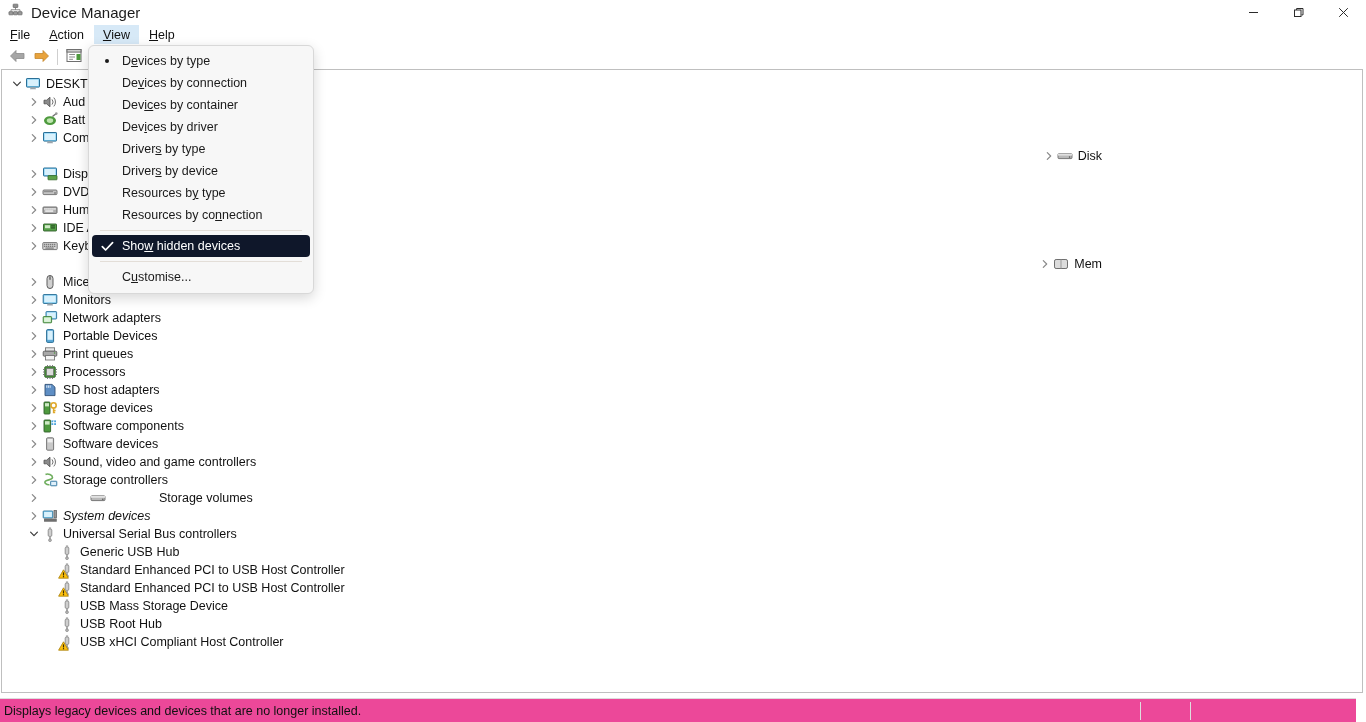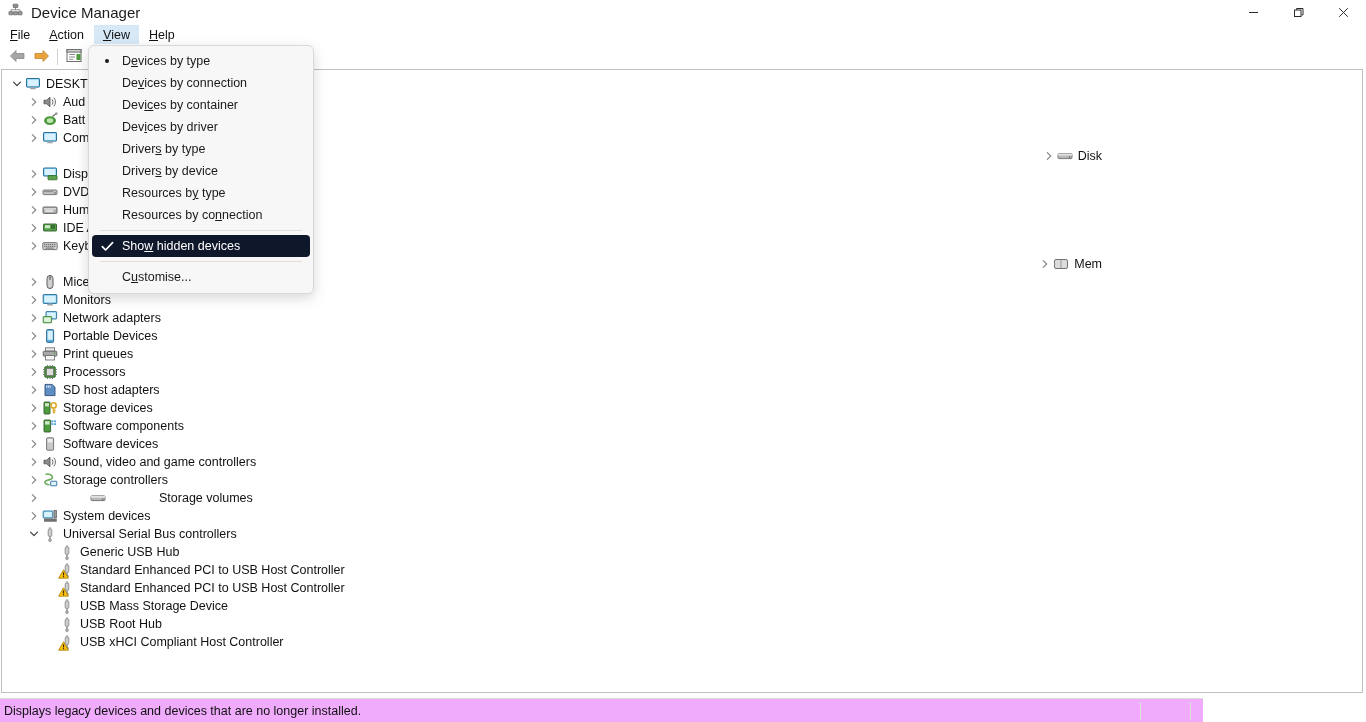--- a/index.html
+++ b/index.html
@@ -35,21 +35,21 @@
   .content{position:absolute;left:1px;top:69px;width:1362px;height:624px;border:1px solid #bfbfbf;background:#fff;box-sizing:border-box;}
   .tree{position:absolute;left:0;top:0;width:1100px;height:100%;padding-top:5px;box-sizing:border-box;}
 
   .row{position:relative;height:18px;display:flex;align-items:center;white-space:nowrap;}
   .chev{width:14px;height:18px;display:flex;align-items:center;justify-content:center;flex:0 0 14px;}
   .chev svg{display:block;}
   .ticon{width:18px;height:18px;flex:0 0 18px;display:flex;align-items:center;justify-content:center;position:relative;}
   .lbl{font-size:12.5px;color:#111;padding-left:4px;line-height:18px;}
 
   
-  .statusbar{position:absolute;left:0;top:698px;width:1203px;height:24px;background:#f0abfc;border-top:1px solid #dcdcdc;}
+  .statusbar{position:absolute;left:0;top:698px;width:1356px;height:24px;background:#ec4899;border-top:1px solid #dcdcdc;}
   .status-text{position:absolute;left:4px;top:0;height:24px;display:flex;align-items:center;font-size:12.5px;color:#101010;}
   .status-div{position:absolute;top:3px;width:1px;height:18px;background:#dedede;}
 
   
   .menu{
     position:absolute;left:88px;top:45px;width:226px;
     background:#f7f7f7;border:1px solid #d8d8d8;border-radius:6px;
     box-shadow:0 4px 13px rgba(0,0,0,.16);
     padding:4px 3px 5px 3px;box-sizing:border-box;z-index:50;
   }
@@ -518,21 +518,21 @@
           </span>
           <span class="ticon">
             <svg width="16" height="16" viewBox="0 0 16 16">
               <rect x="1" y="5.8" width="14" height="4.8" rx="1" fill="#b9b9b9" stroke="#6b6b6b" stroke-width=".9"></rect>
               <rect x="1" y="5.8" width="14" height="2" fill="#e2e2e2"></rect>
               <circle cx="12.8" cy="9.2" r=".8" fill="#5a5a5a"></circle>
             </svg>
           </span>
           <span class="lbl">Storage volumes</span>
         </div>
-        <div class="row" style="padding-left: 25px;">
+        <div class="row" style="padding-left: 25px; font-style: italic;">
           <span class="chev">
             <svg width="10" height="10" viewBox="0 0 10 10">
               <path d="M3.3 1.6 6.7 5 3.3 8.4" fill="none" stroke="#8a8a8a" stroke-width="1.2" stroke-linecap="round" stroke-linejoin="round"></path>
             </svg>
           </span>
           <span class="ticon">
             <svg width="16" height="16" viewBox="0 0 16 16">
               <rect x="1.2" y="3" width="9.6" height="7" rx=".6" fill="#7fd0f7" stroke="#2a6f96" stroke-width=".9"></rect>
               <rect x="2.1" y="3.9" width="7.8" height="5.2" fill="#d9f1fc"></rect>
               <rect x="2" y="10.4" width="12.8" height="3.4" rx=".5" fill="#6f6f6f"></rect>

